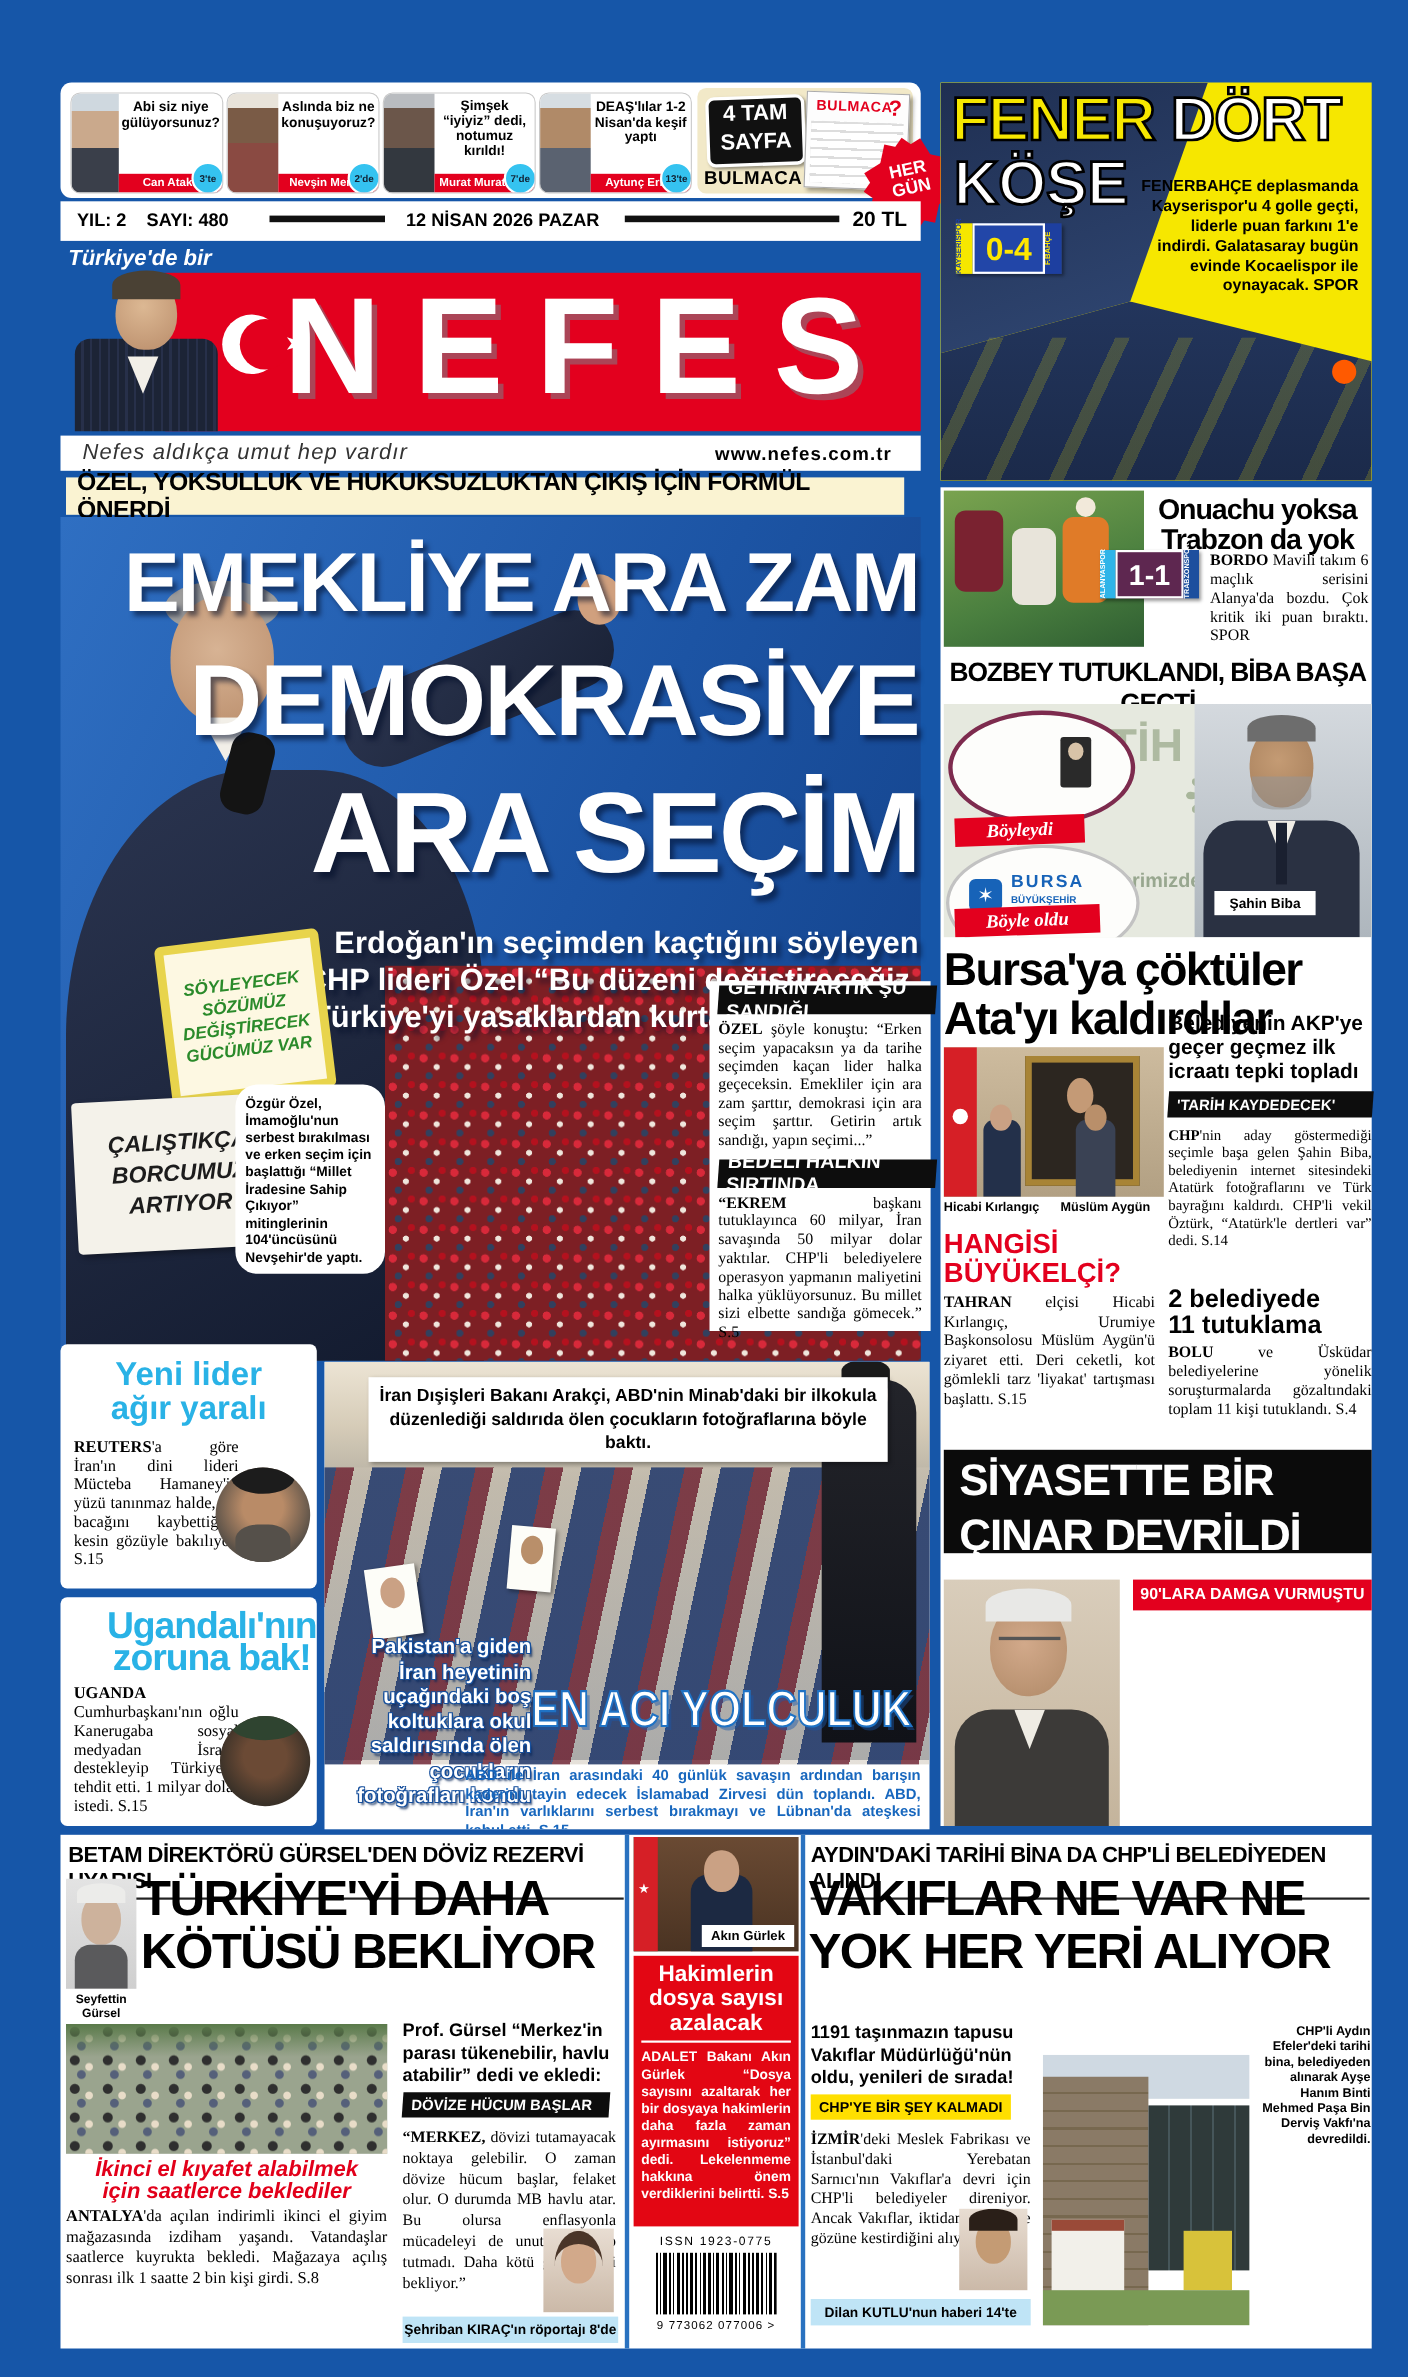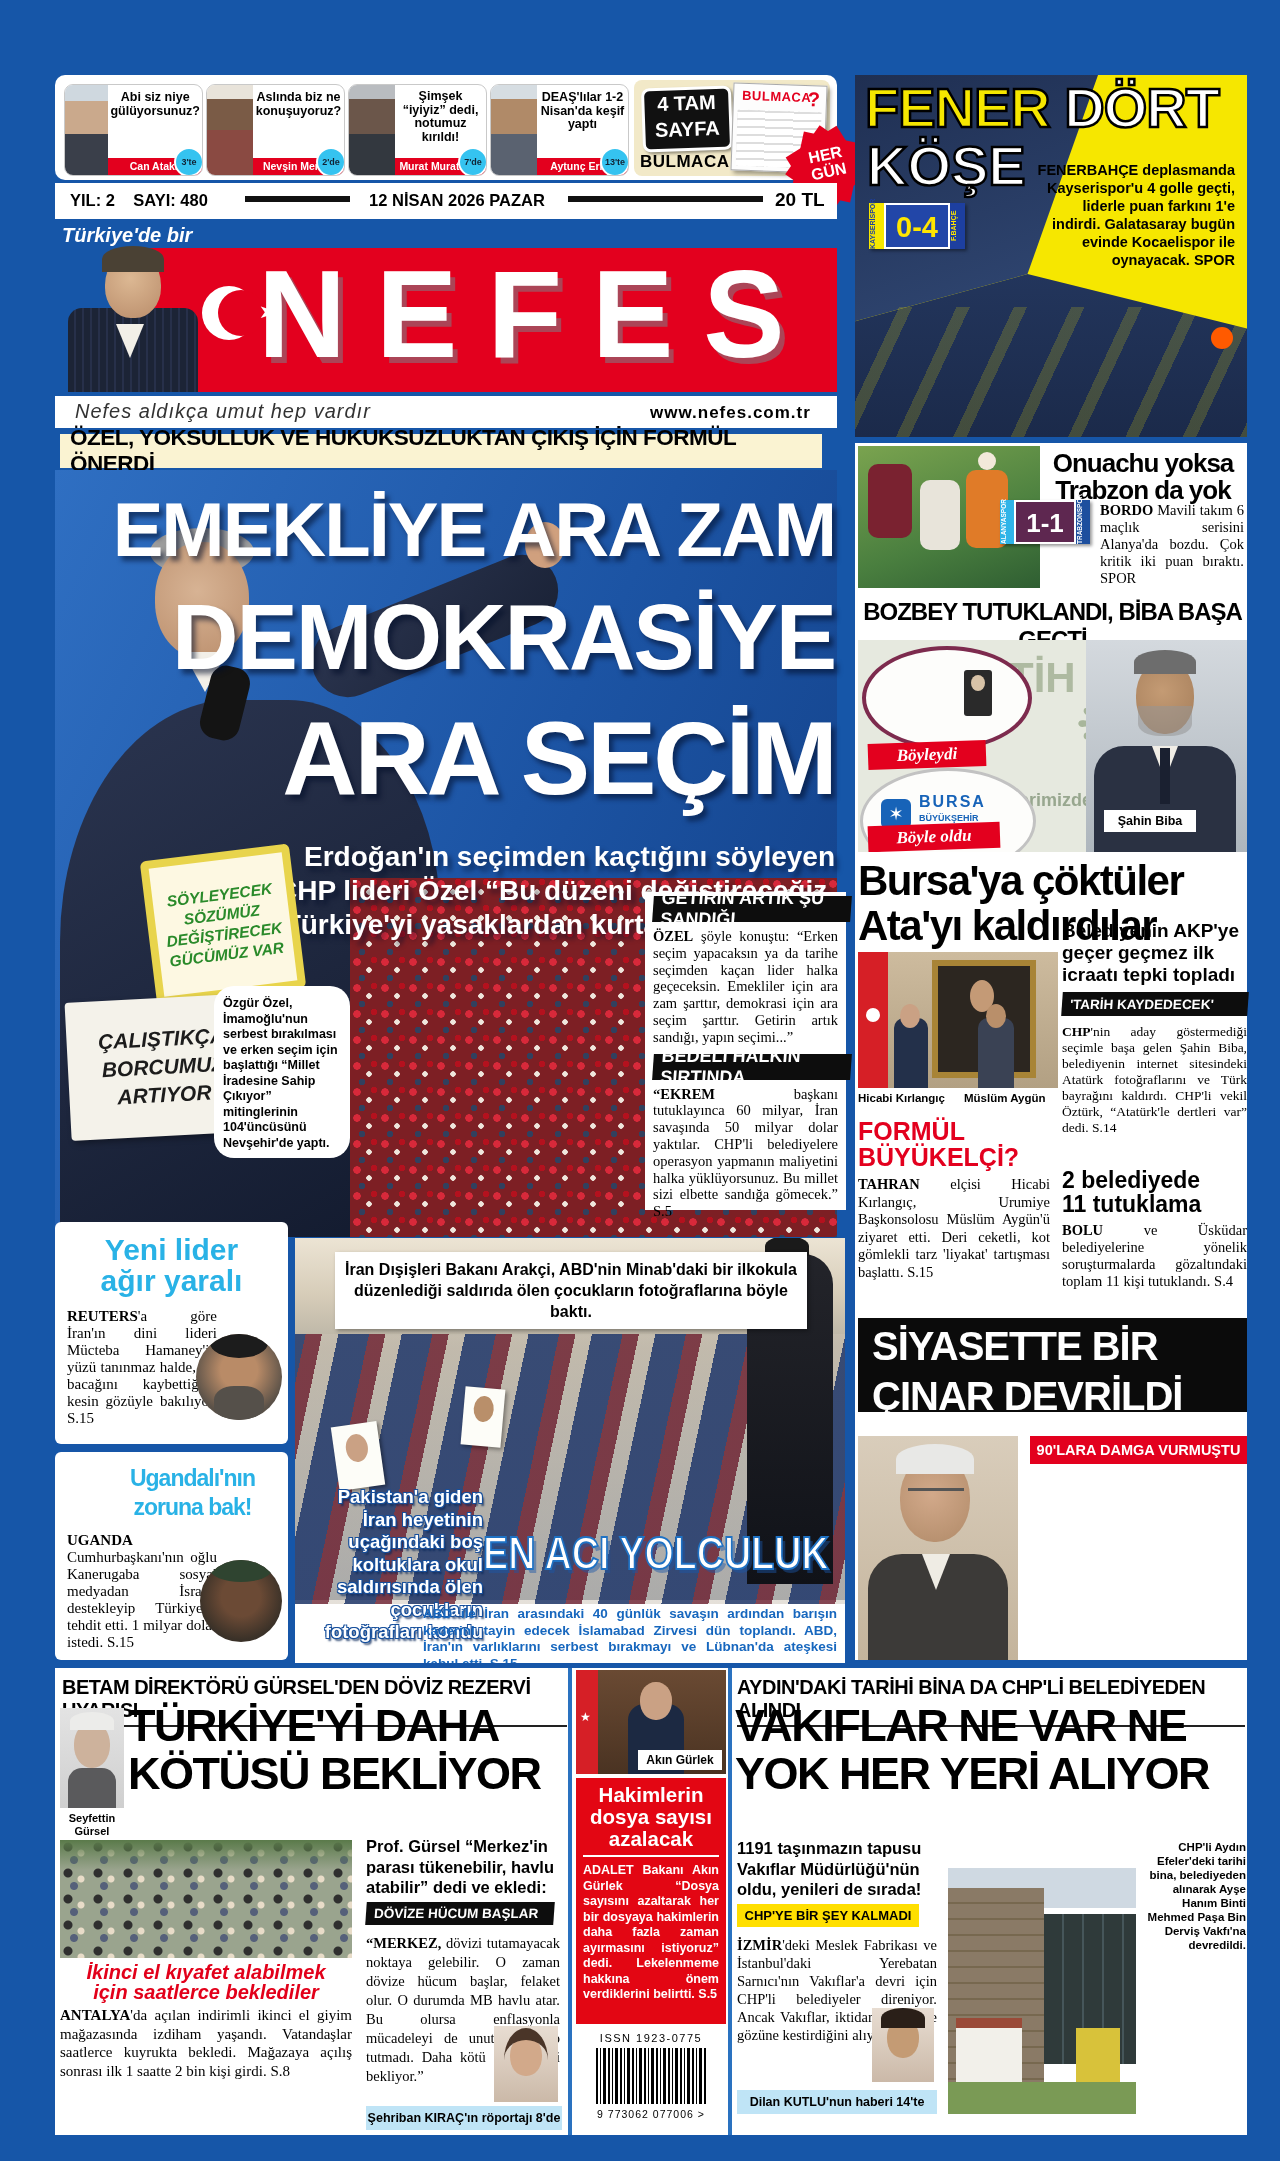--- a/index.html
+++ b/index.html
@@ -261,21 +261,21 @@
   <div class="s b" style="left:858px;top:1092px;font-size:11.5px;">Hicabi Kırlangıç</div>
   <div class="s b" style="left:964px;top:1092px;font-size:11.5px;">Müslüm Aygün</div>
 
   <div class="s b" style="left:1062px;top:920px;width:185px;font-size:19px;line-height:22px;">Belediyenin AKP'ye geçer geçmez ilk icraatı tepki topladı</div>
   <div class="s blklbl" style="left:1062px;top:992px;width:170px;height:24px;font-size:13.5px;">'TARİH KAYDEDECEK'</div>
   <div class="s serif" style="left:1062px;top:1024px;width:185px;font-size:13.5px;line-height:16px;">
     <b>CHP</b><span>'nin aday göstermediği seçimle başa gelen Şahin Biba, belediyenin internet sitesindeki Atatürk fotoğraflarını ve Türk bayrağını kaldırdı. CHP'li vekil Öztürk, “Atatürk'le dertleri var” dedi. S.14</span>
   </div>
 
   <div class="s b" style="left:858px;top:1118px;color:#e3001e;font-size:25px;line-height:26px;">
-    <div>FORMÜL</div>
+    <div>HANGİSİ</div>
     <div>BÜYÜKELÇİ?</div>
   </div>
   <div class="s serif" style="left:858px;top:1176px;width:192px;font-size:14.5px;line-height:17.5px;">
     <b>TAHRAN</b><span> elçisi Hicabi Kırlangıç, Urumiye Başkonsolosu Müslüm Aygün'ü ziyaret etti. Deri ceketli, kot gömlekli tarz 'liyakat' tartışması başlattı. S.15</span>
   </div>
   <div class="s b" style="left:1062px;top:1168px;font-size:23px;line-height:24px;">
     <div>2 belediyede</div>
     <div>11 tutuklama</div>
   </div>
   <div class="s serif" style="left:1062px;top:1222px;width:185px;font-size:14.5px;line-height:17px;">
@@ -303,21 +303,21 @@
     <div class="serif s" style="left:12px;top:86px;width:150px;font-size:15px;line-height:17px;">
       <b>REUTERS</b><span>'a göre İran'ın dini lideri Mücteba Hamaney'in yüzü tanınmaz halde, bir bacağını kaybettiğine kesin gözüyle bakılıyor. S.15</span>
     </div>
     <div class="s" style="left:141px;top:112px;width:86px;height:86px;border-radius:50%;background:radial-gradient(circle at 50% 42%,#b98b67 28%,#5a5148 70%);overflow:hidden;">
       <div class="s" style="left:14px;top:-6px;width:58px;height:30px;border-radius:50%;background:#1c1c1c;"></div>
       <div class="s" style="left:18px;top:52px;width:50px;height:34px;border-radius:40%;background:#55504a;"></div>
     </div>
   </div>
 
   <div class="s white" style="left:55px;top:1452px;width:233px;height:208px;border-radius:6px;">
-    <div class="ctr b" style="color:#29b2e6;font-size:23px;line-height:29px;padding-top:12px;letter-spacing:-1px;margin-left:42px;">
+    <div class="ctr b" style="color:#29b2e6;font-size:34px;line-height:29px;padding-top:12px;letter-spacing:-1px;margin-left:42px;">
       <div>Ugandalı'nın</div>
       <div>zoruna bak!</div>
     </div>
     <div class="serif s" style="left:12px;top:80px;width:150px;font-size:15px;line-height:17px;">
       <b>UGANDA</b><span> Cumhurbaşkanı'nın oğlu Kanerugaba sosyal medyadan İsrail'i destekleyip Türkiye'yi tehdit etti. 1 milyar dolar istedi. S.15</span>
     </div>
     <div class="s" style="left:145px;top:108px;width:82px;height:82px;border-radius:50%;background:radial-gradient(circle at 50% 45%,#6b4a35 32%,#3a3128 70%);overflow:hidden;">
       <div class="s" style="left:10px;top:-4px;width:62px;height:26px;border-radius:50%;background:#2f4430;"></div>
     </div>
   </div>

